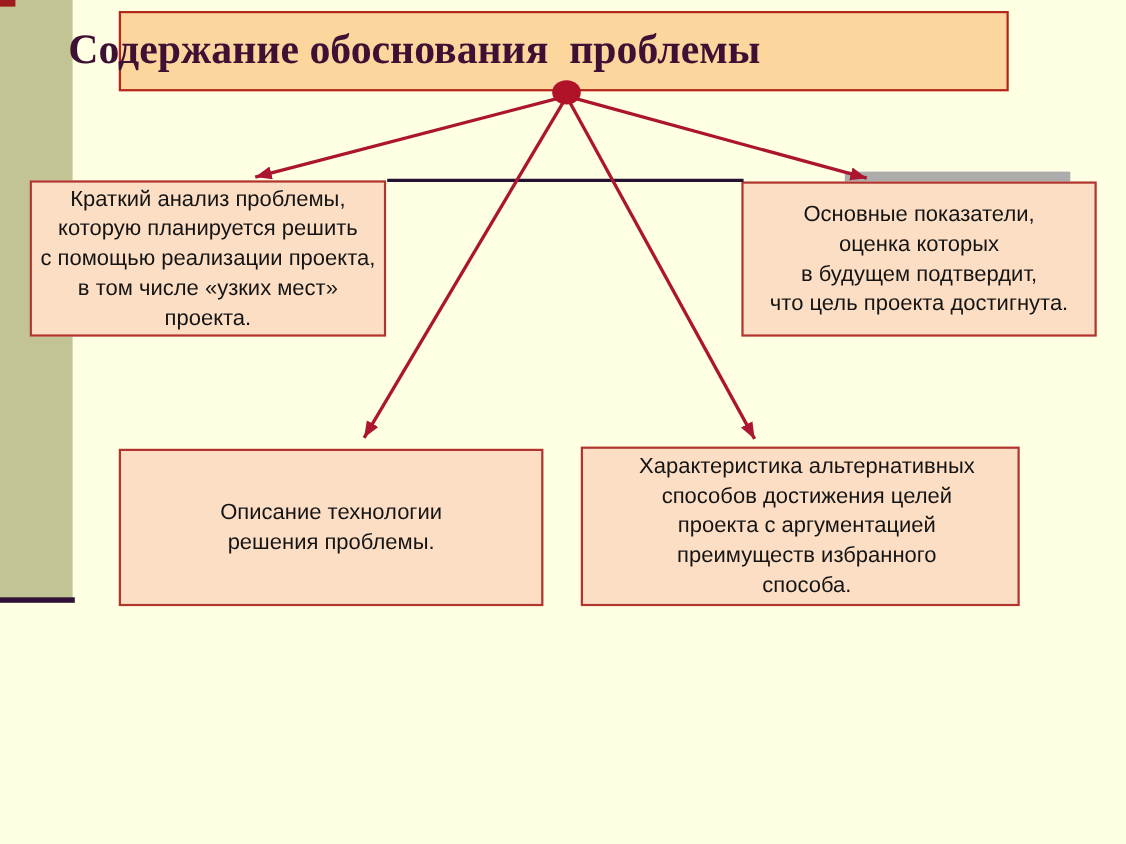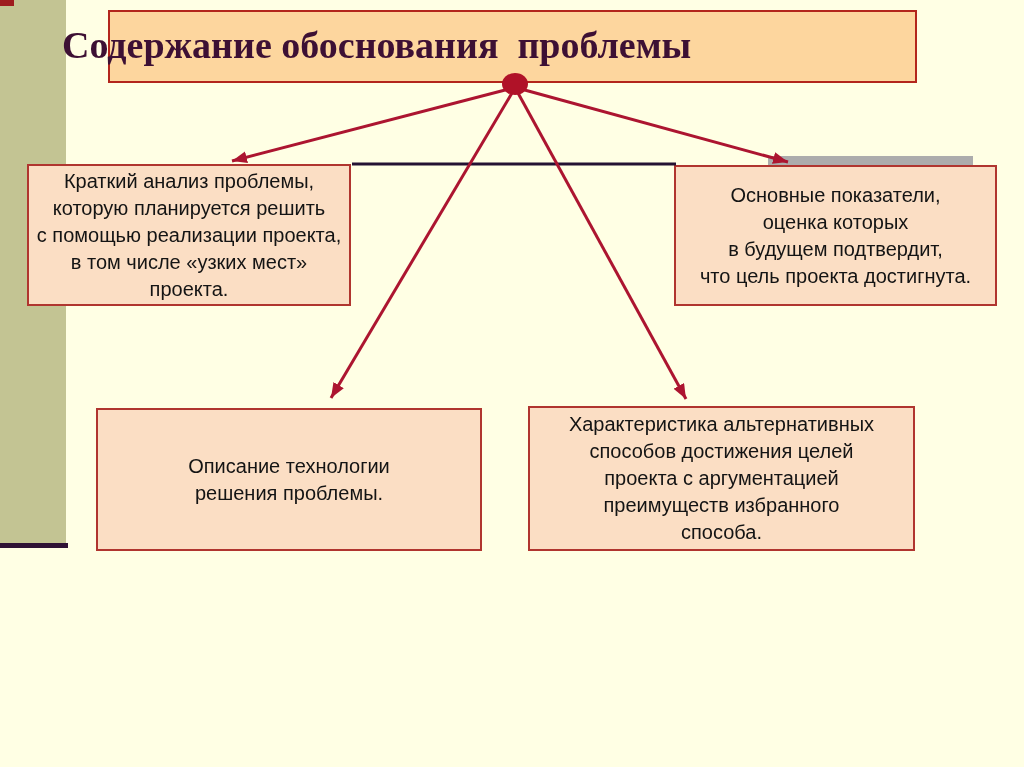--- a/index.html
+++ b/index.html
@@ -68,22 +68,22 @@
     color: #141414;
   }
   .box p {
     margin: 0;
     font-size: 20px;
     line-height: 27px;
     white-space: pre-line;
   }
   .box-tl { left: 27px;  top: 164px; width: 320px; height: 138px; }
   .box-tr { left: 674px; top: 165px; width: 319px; height: 137px; text-align: center; }
-  .box-bl { left: 96px; top: 408px; width: 382px; height: 139px; }
-  .box-br { left: 528px; top: 406px; width: 383px; height: 141px; }
+  .box-bl { left: 108px; top: 408px; width: 382px; height: 139px; }
+  .box-br { left: 528px; top: 406px; width: 383px; height: 141px; padding-left: 12px; }
   .connectors {
     position: absolute;
     left: 0; top: 0;
     width: 1024px; height: 767px;
     pointer-events: none;
   }
   .connectors .arrow {
     stroke: #AC1530;
     stroke-width: 3;
   }

